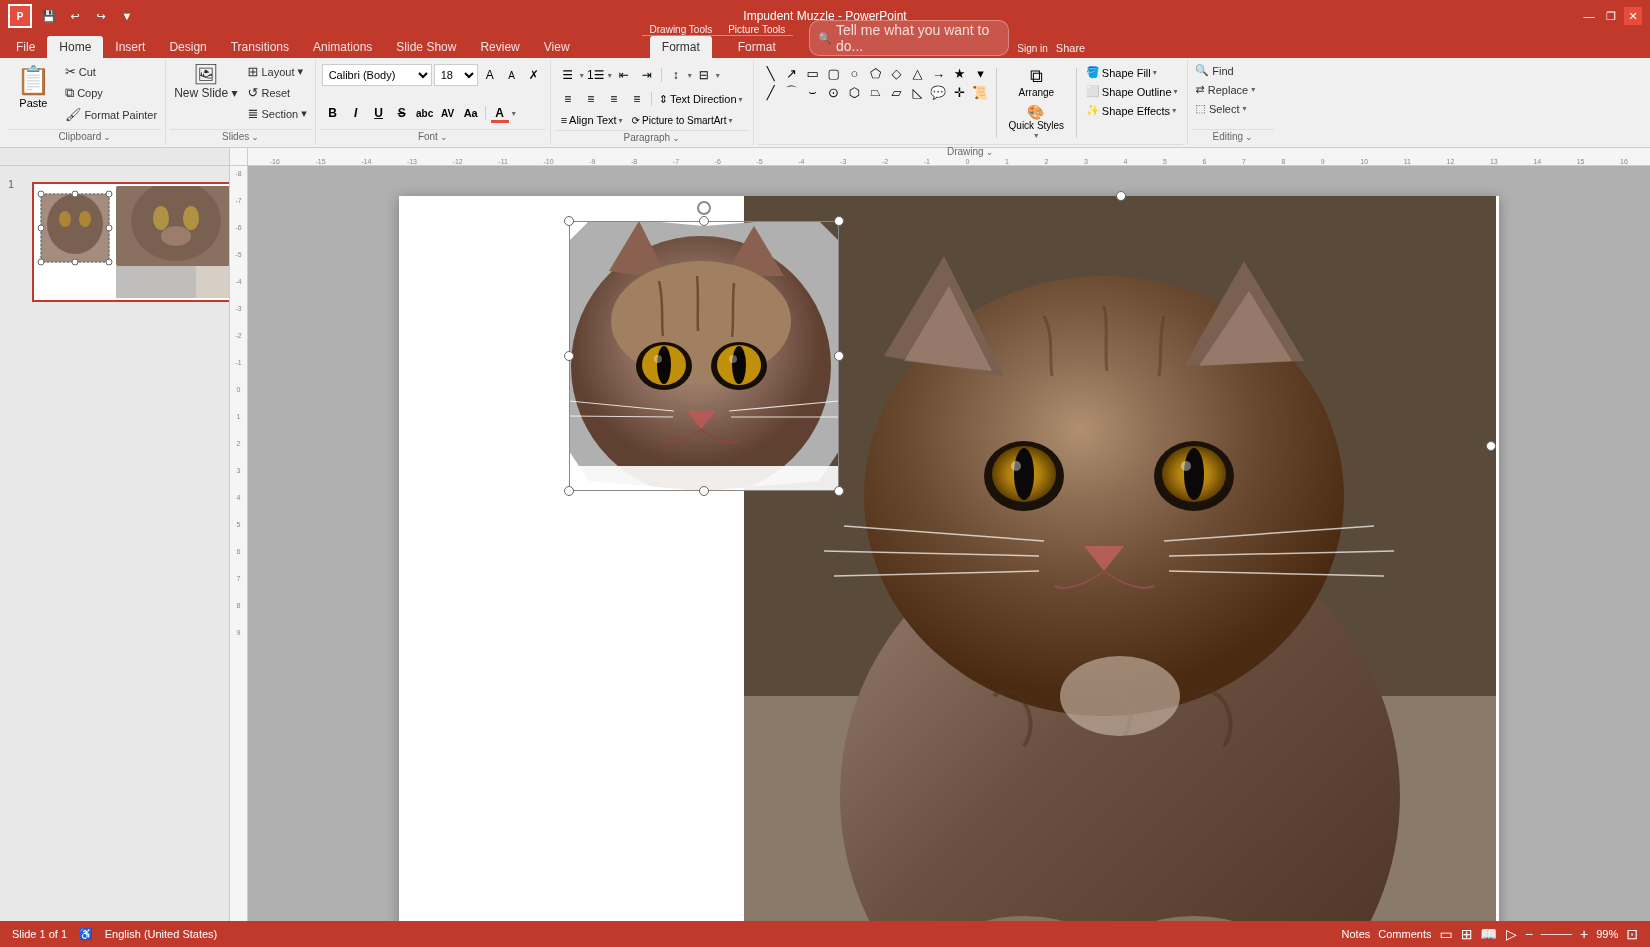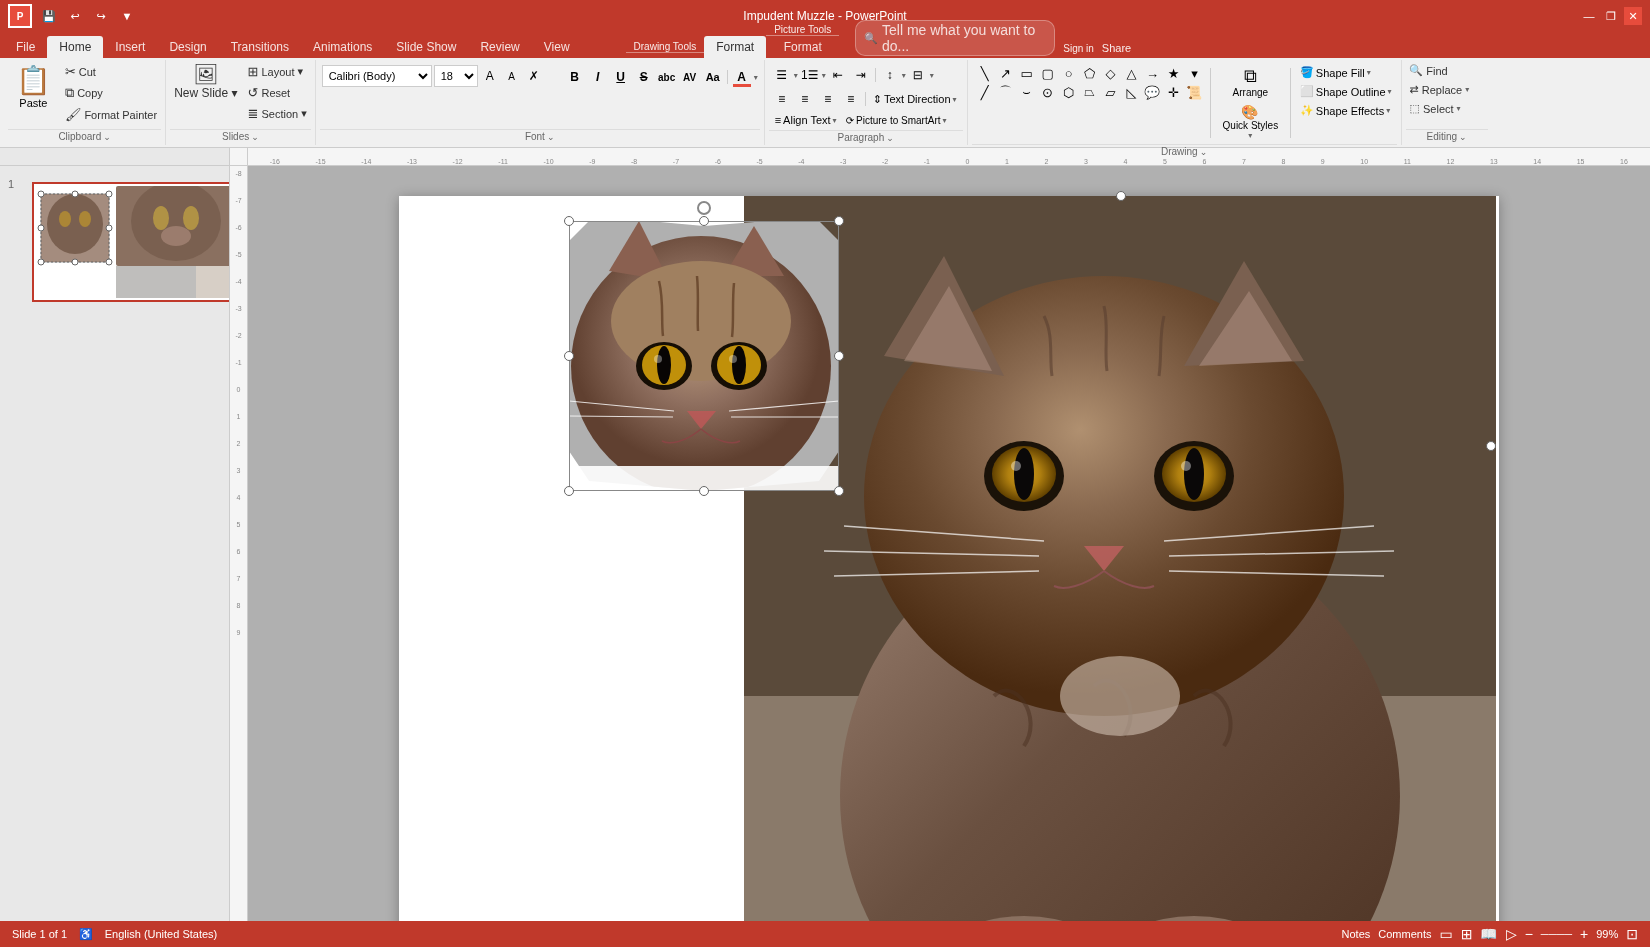--- a/index.html
+++ b/index.html
@@ -236,21 +236,21 @@
   <div class="ribbon-tab">File</div>
   <div class="ribbon-tab active">Home</div>
   <div class="ribbon-tab">Insert</div>
   <div class="ribbon-tab">Design</div>
   <div class="ribbon-tab">Transitions</div>
   <div class="ribbon-tab">Animations</div>
   <div class="ribbon-tab">Slide Show</div>
   <div class="ribbon-tab">Review</div>
   <div class="ribbon-tab">View</div>
 
-  <div style="margin-left:44px; display:flex; flex-direction:row; align-items:center;">
+  <div style="margin-left:60px; display:flex; flex-direction:column; align-items:center;">
     <div style="font-size:10px;color:rgba(255,255,255,0.9);border-bottom:1px solid rgba(255,255,255,0.4);width:100%;text-align:center;padding:0 8px;">Drawing Tools</div>
     <div style="display:flex;">
       <div class="ribbon-tab" style="background:#f0f0f0;color:#333;">Format</div>
     </div>
   </div>
   <div style="display:flex; flex-direction:column; align-items:center;">
     <div style="font-size:10px;color:rgba(255,255,255,0.9);border-bottom:1px solid rgba(255,255,255,0.4);width:100%;text-align:center;padding:0 8px;">Picture Tools</div>
     <div style="display:flex;">
       <div class="ribbon-tab">Format</div>
     </div>
@@ -318,21 +318,21 @@
         </div>
       </div>
     </div>
     <div class="ribbon-section-bot">
       <span>Slides</span>
       <span class="group-expand">⌄</span>
     </div>
   </div>
 
   <div class="ribbon-group" style="min-width:200px;">
-    <div style="display:flex;flex-direction:row;gap:20px;padding:2px;">
+    <div style="display:flex;flex-direction:column;gap:14px;padding:2px;">
       <div class="font-row">
         <select class="font-select">
           <option>Calibri (Body)</option>
         </select>
         <select class="size-select">
           <option>18</option>
         </select>
         <div class="size-btn">A</div>
         <div class="size-btn" style="font-size:10px;">A</div>
         <div class="size-btn">✗</div>

